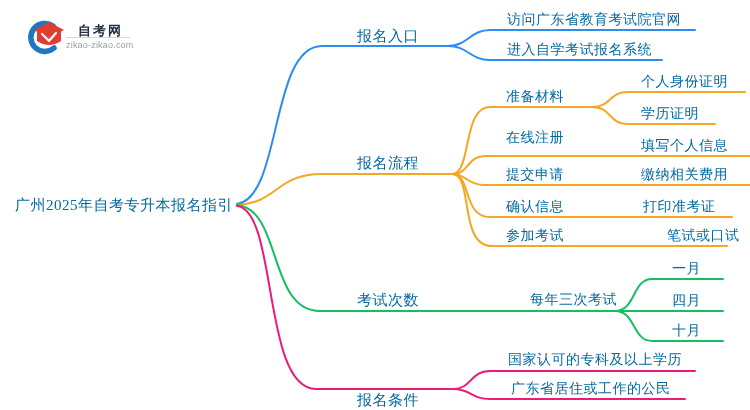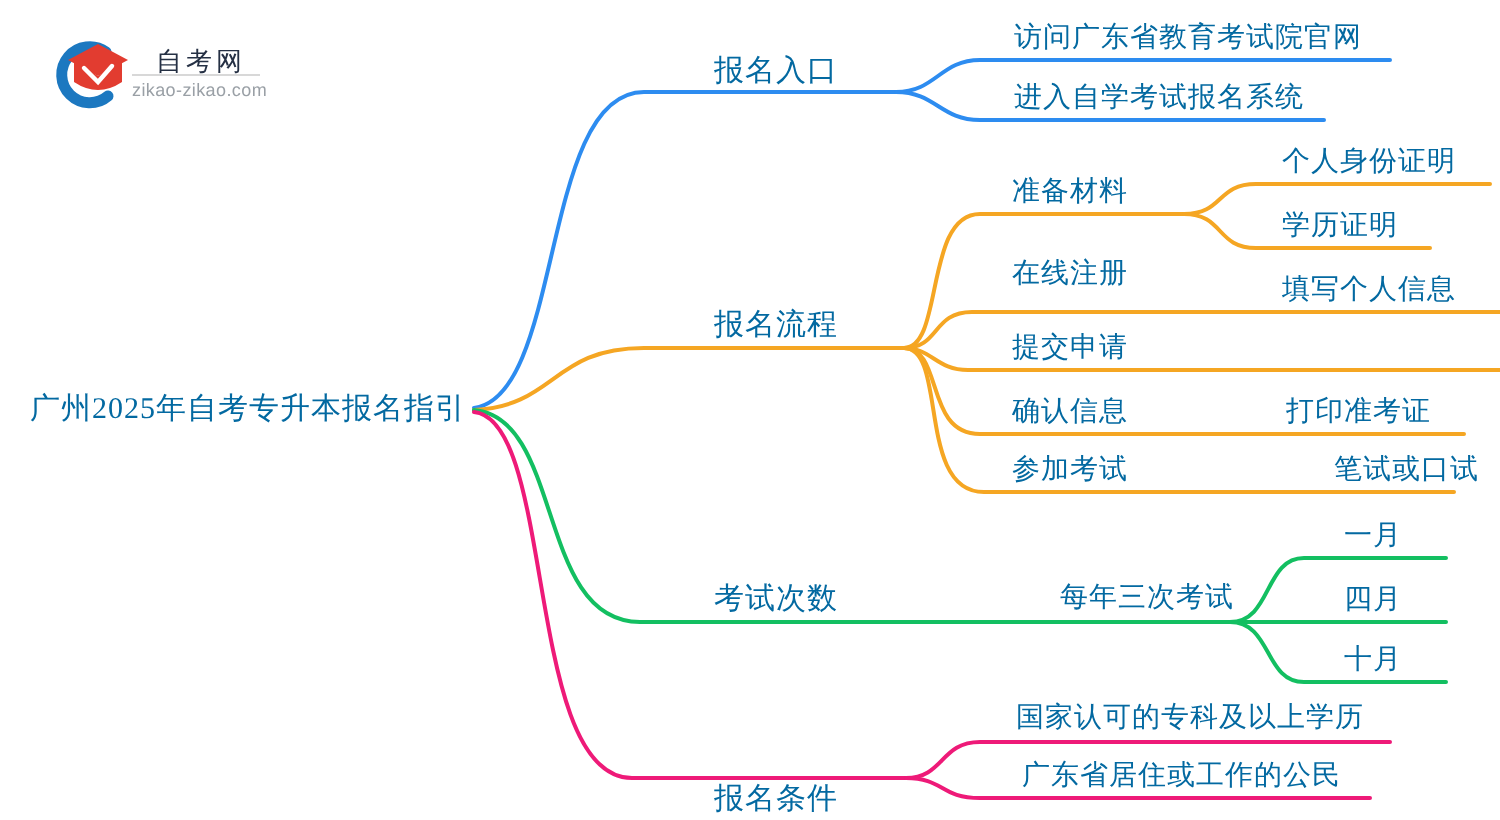--- a/index.html
+++ b/index.html
@@ -8,21 +8,21 @@
     overflow:hidden; font-family:"Liberation Sans","DejaVu Sans",sans-serif;
   }
   svg.lines {position:absolute; left:0; top:0; width:750px; height:410px;}
   .label {
     position:absolute; white-space:nowrap; color:#0369a1;
     font-size:14px; line-height:16px; letter-spacing:0.5px;font-family:Liberation Serif, serif;
   }
   .label.lv2 {font-size:15px;}
   .label.root {font-size:15px; letter-spacing:0.5px;}
   .logo-title {
-    position:absolute; left:78px; top:24px; font-size:13px; font-weight:normal;
+    position:absolute; left:78px; top:24px; font-size:13px; font-weight:bold;
     color:#253044; letter-spacing:2px; line-height:14px;
   }
   .logo-divider {position:absolute; left:66px; top:37px; width:64px; height:1px; background:#d8d8d8;}
   .logo-domain {
     position:absolute; left:66px; top:40px; font-size:9px; color:#9aa0a6;
     letter-spacing:0.2px; line-height:10px;
   }
 </style>
 </head>
 <body>
@@ -78,20 +78,21 @@
   <div class="label" style="left:507px; top:12px;">访问广东省教育考试院官网</div>
   <div class="label" style="left:507px; top:42px;">进入自学考试报名系统</div>
 
   <div class="label lv2" style="left:357px; top:155px;">报名流程</div>
   <div class="label" style="left:506px; top:89px;">准备材料</div>
   <div class="label" style="left:641px; top:74px;">个人身份证明</div>
   <div class="label" style="left:641px; top:106px;">学历证明</div>
   <div class="label" style="left:506px; top:130px;">在线注册</div>
   <div class="label" style="left:641px; top:138px;text-align:right;">填写个人信息</div>
   <div class="label" style="left:506px; top:167px;">提交申请</div>
+  <div class="label" style="left:641px; top:167px;">缴纳相关费用</div>
   <div class="label" style="left:506px; top:199px;">确认信息</div>
   <div class="label" style="left:643px; top:199px;">打印准考证</div>
   <div class="label" style="left:506px; top:228px;">参加考试</div>
   <div class="label" style="left:643px; top:228px;margin-left:24px;">笔试或口试</div>
 
   <div class="label lv2" style="left:357px; top:292px;">考试次数</div>
   <div class="label" style="left:530px; top:292px;">每年三次考试</div>
   <div class="label" style="left:672px; top:261px;">一月</div>
   <div class="label" style="left:672px; top:293px;">四月</div>
   <div class="label" style="left:672px; top:323px;">十月</div>

